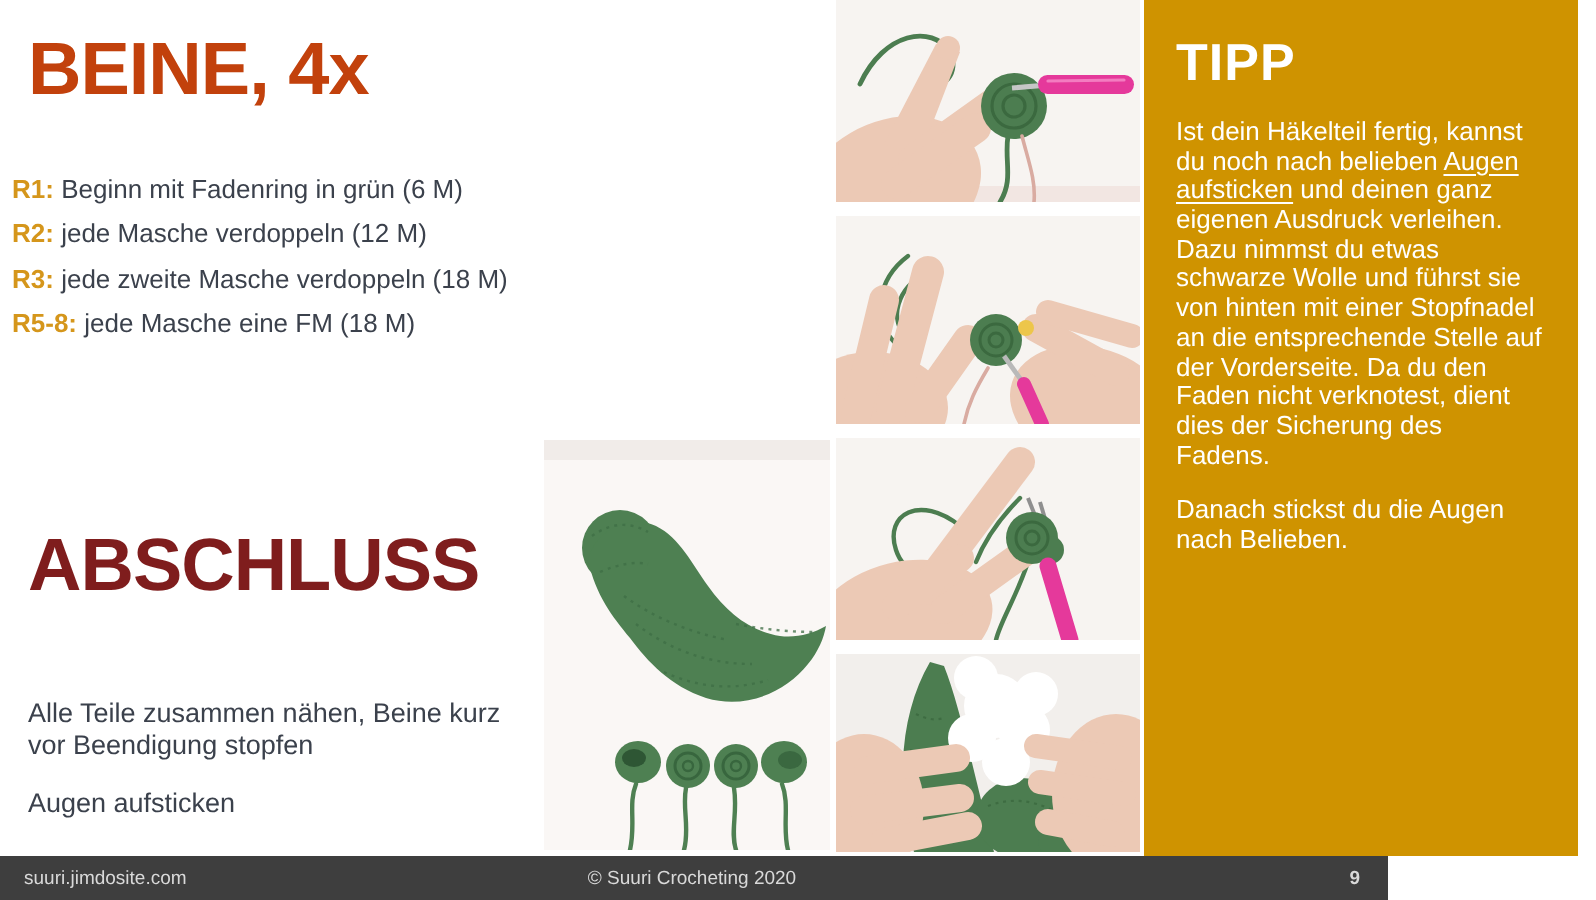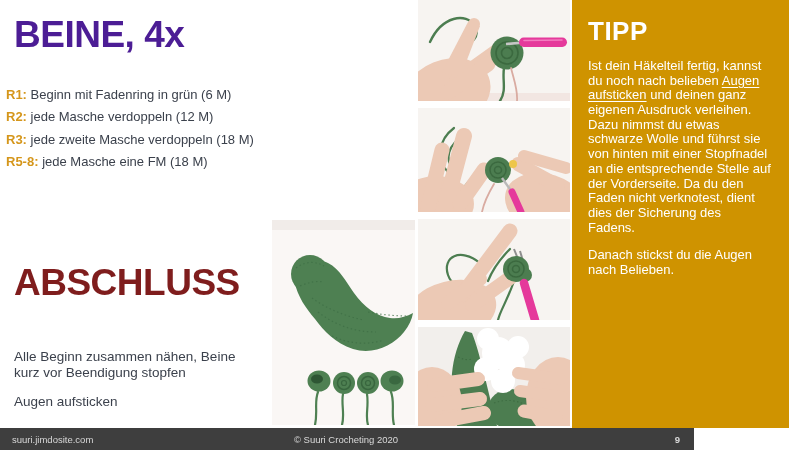--- a/index.html
+++ b/index.html
@@ -4,21 +4,21 @@
 <style>
   html,body{margin:0;padding:0;background:#888;}
   .page{
     position:relative;width:798px;height:450px;background:#ffffff;
     font-family:"Liberation Sans", sans-serif;overflow:hidden;margin:0 auto;
   }
   
   .main-title{
     position:absolute;left:14px;top:16px;
     font-size:37px;font-weight:bold;letter-spacing:-0.5px;line-height:1;
-    color:#4c1d95;
+    color:#c2410c;
   }
   .rounds{position:absolute;left:6px;top:87px;width:262px;}
   .round{font-size:13px;line-height:1.18;color:#3B414C;margin-bottom:7px;}
   .round-label{color:#D5961B;font-weight:bold;}
   .round-text{white-space:pre-line;}
   .sub-title{
     position:absolute;left:14px;top:264px;
     font-size:37px;font-weight:bold;letter-spacing:-0.5px;line-height:1;
     color:#7f1d1d;
   }
@@ -74,21 +74,21 @@
     </div>
     <div class="round">
       <span class="round-label">R5-8:</span>
       <span class="round-text">jede Masche eine FM (18 M)</span>
     </div>
   </div>
 
   <div class="sub-title">ABSCHLUSS</div>
 
   <div class="notes">
-    <p class="note">Alle Beginn zusammen nähen, Beine kurz vor Beendigung stopfen</p>
+    <p class="note">Alle Teile zusammen nähen, Beine kurz vor Beendigung stopfen</p>
     <p class="note">Augen aufsticken</p>
   </div>
 
   <div class="photo photo-big">
     <svg width="143" height="205" viewBox="0 0 143 205">
       <rect width="143" height="205" fill="#FAF7F5"></rect>
       <rect width="143" height="10" fill="#F1ECE9"></rect>
 
       <g fill="#4E8052">
         <circle cx="38" cy="54" r="19"></circle>

